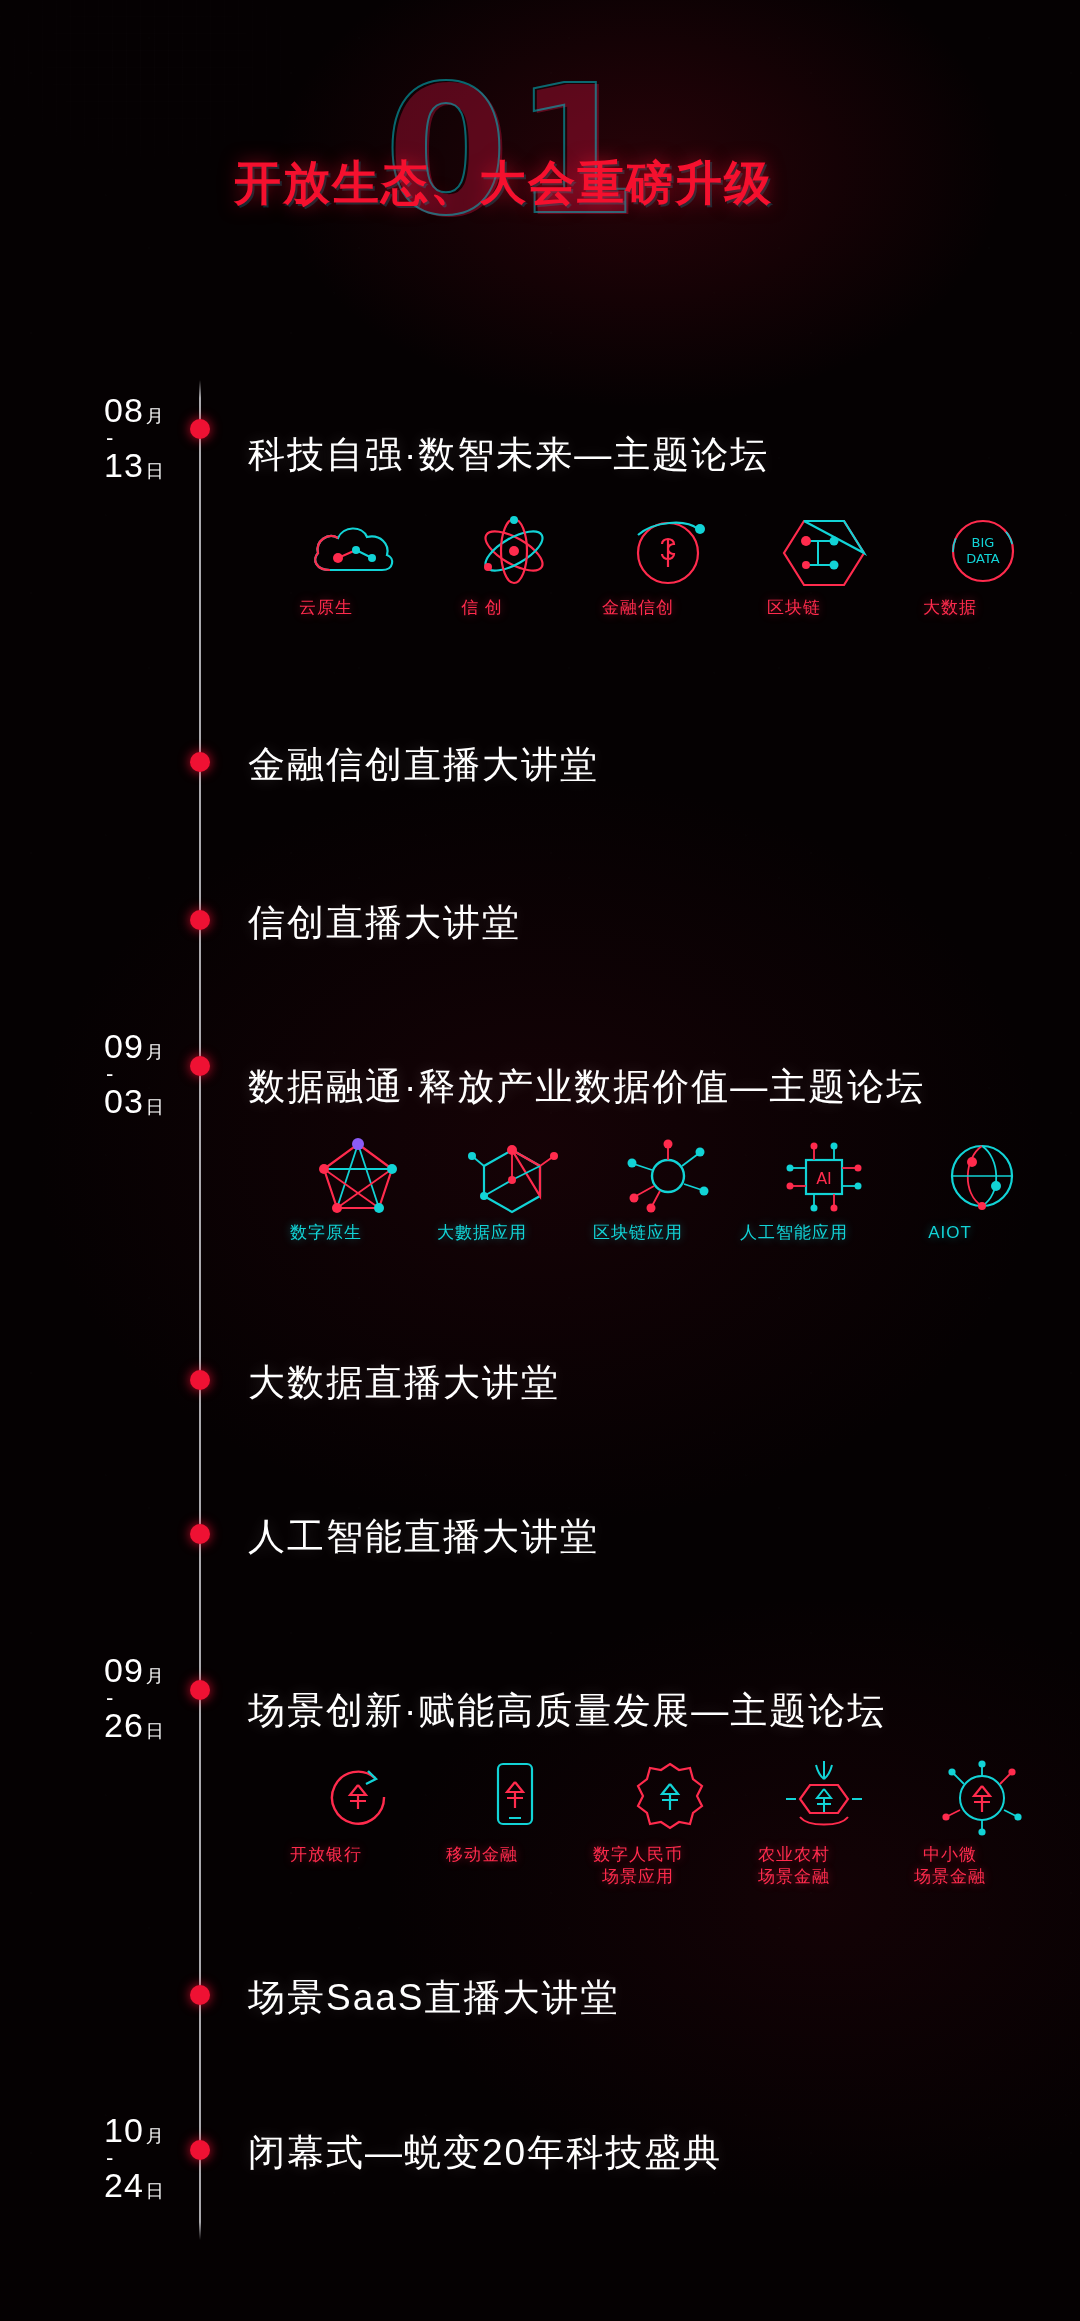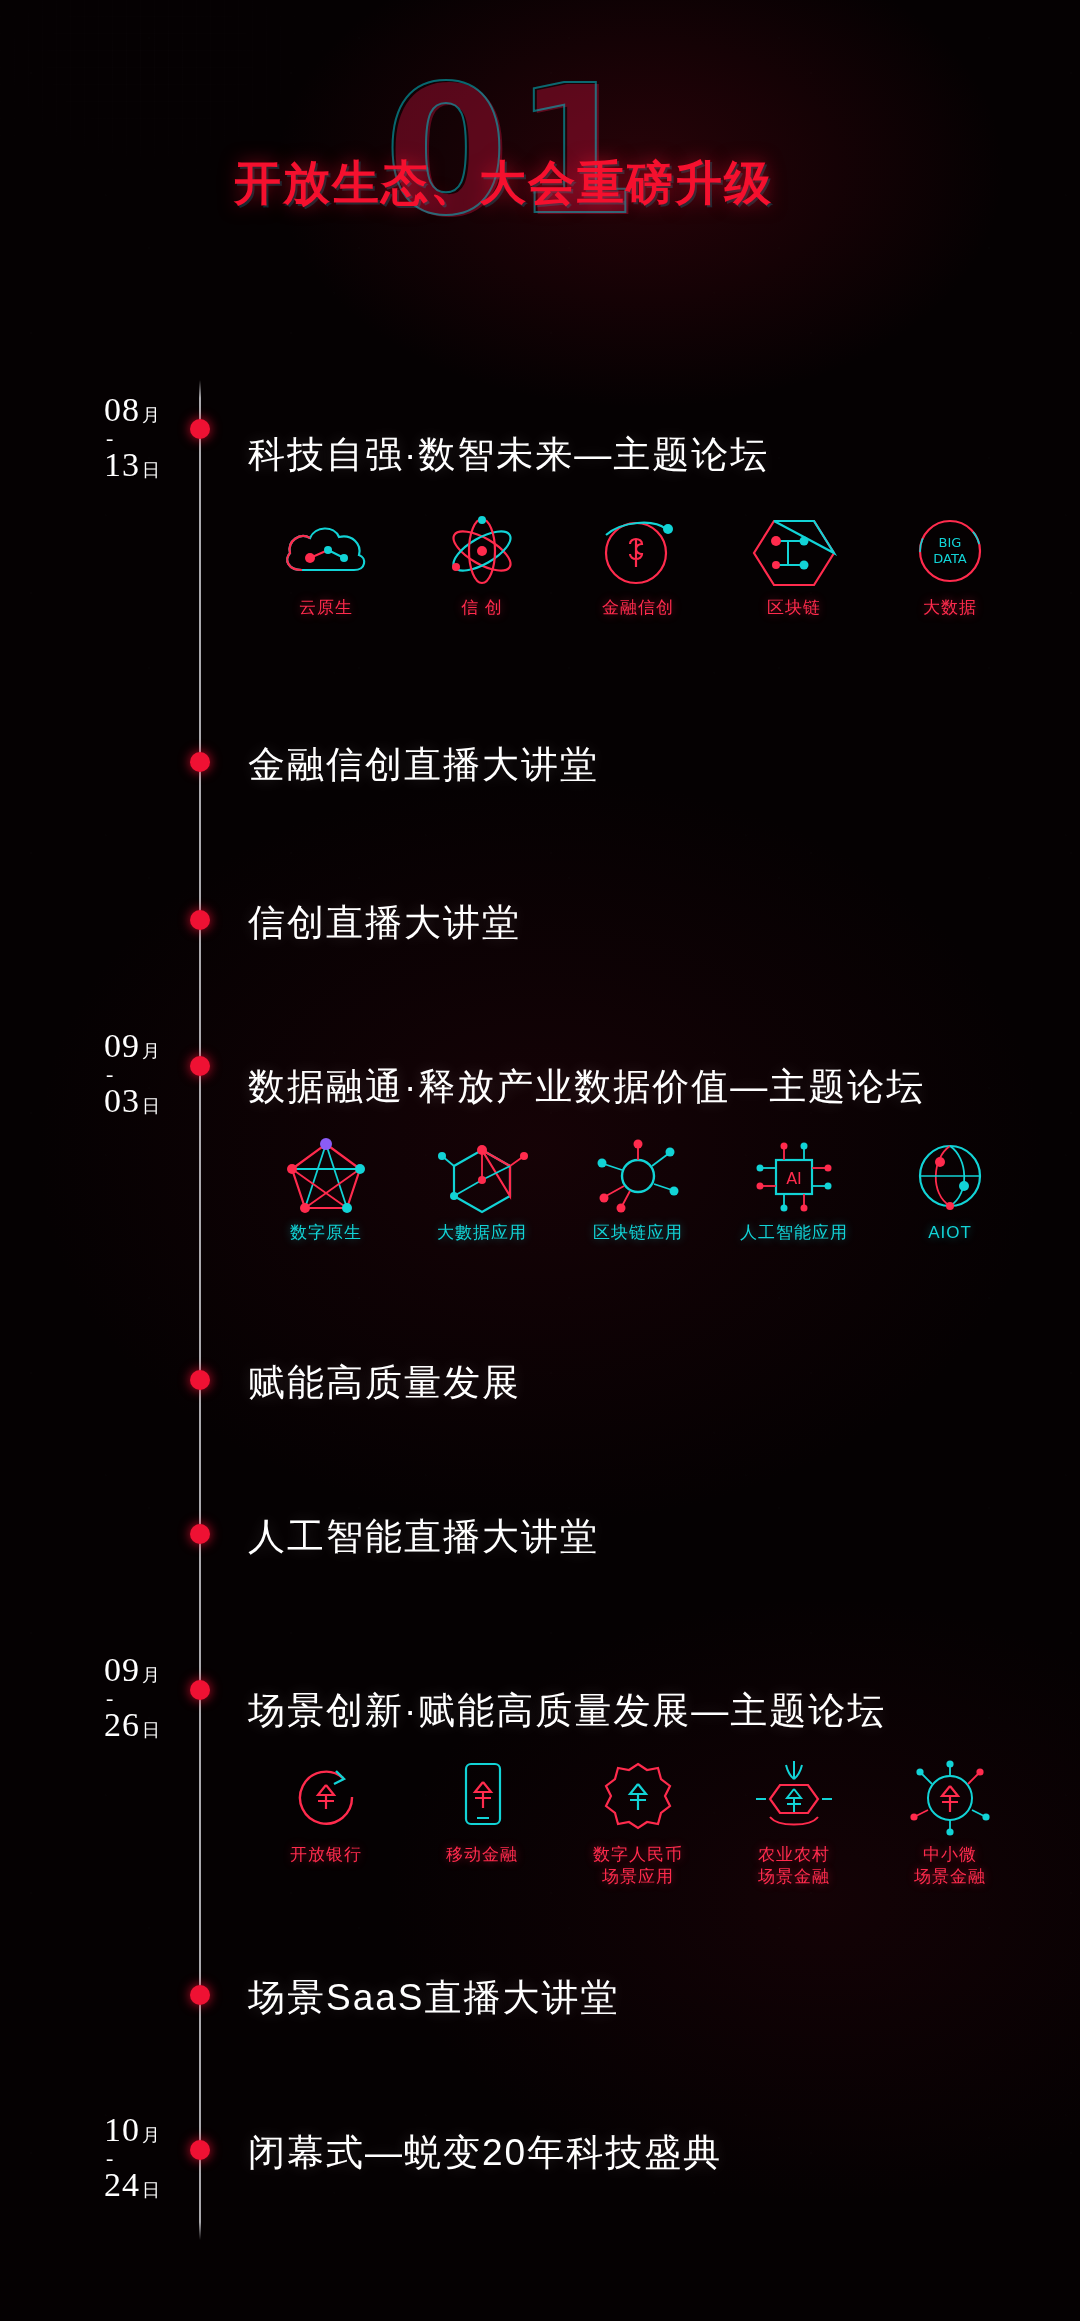--- a/index.html
+++ b/index.html
@@ -96,21 +96,21 @@
     border-radius: 50%;
     background: #ef1133;
     box-shadow: 0 0 12px rgba(239,17,51,.85);
   }
   .date {
     position: absolute;
     left: 104px;
     width: 86px;
     text-align: left;
     color: #ffffff;
-    font-family: Liberation Serif, serif;
+    font-family: Liberation Sans, sans-serif;
     line-height: 1.08;
   }
   .date .dline {
     display: block;
     font-size: 34px;
     font-weight: 400;
     letter-spacing: 1px;
     white-space: nowrap;
   }
   .date .dline .unit {
@@ -143,21 +143,21 @@
     gap: 0;
   }
   .icon-item {
     width: 156px;
     text-align: center;
   }
   .icon-box {
     height: 92px;
     display: flex;
     align-items: center;
-    justify-content: center;
+    justify-content: flex-end;
   }
   .icon-label {
     margin-top: 0;
     font-size: 17px;
     letter-spacing: 1px;
     line-height: 1.28;
     color: #ff2b4d;
     text-shadow: 0 0 10px rgba(255,43,77,.45);
   }
   .icon-label.cyan { color: #12d3d6; text-shadow: 0 0 10px rgba(18,211,214,.45); }
@@ -380,21 +380,21 @@
             <circle cx="46" cy="72" r="4" fill="#ff2b4d"></circle>
           </svg>
         </div>
         <div class="icon-label cyan">AIOT</div>
       </div>
     </div>
   </div>
 
   <div class="row">
     <div class="dot" style="top:1370px"></div>
-    <div class="row-title" style="top:1358px">赋能高质量发展</div>
+    <div class="row-title" style="top:1358px">大数据直播大讲堂</div>
   </div>
 
   <div class="row">
     <div class="dot" style="top:1524px"></div>
     <div class="row-title" style="top:1512px">人工智能直播大讲堂</div>
   </div>
 
   <div class="row">
     <div class="dot" style="top:1680px"></div>
     <div class="date" style="top:1652px">

